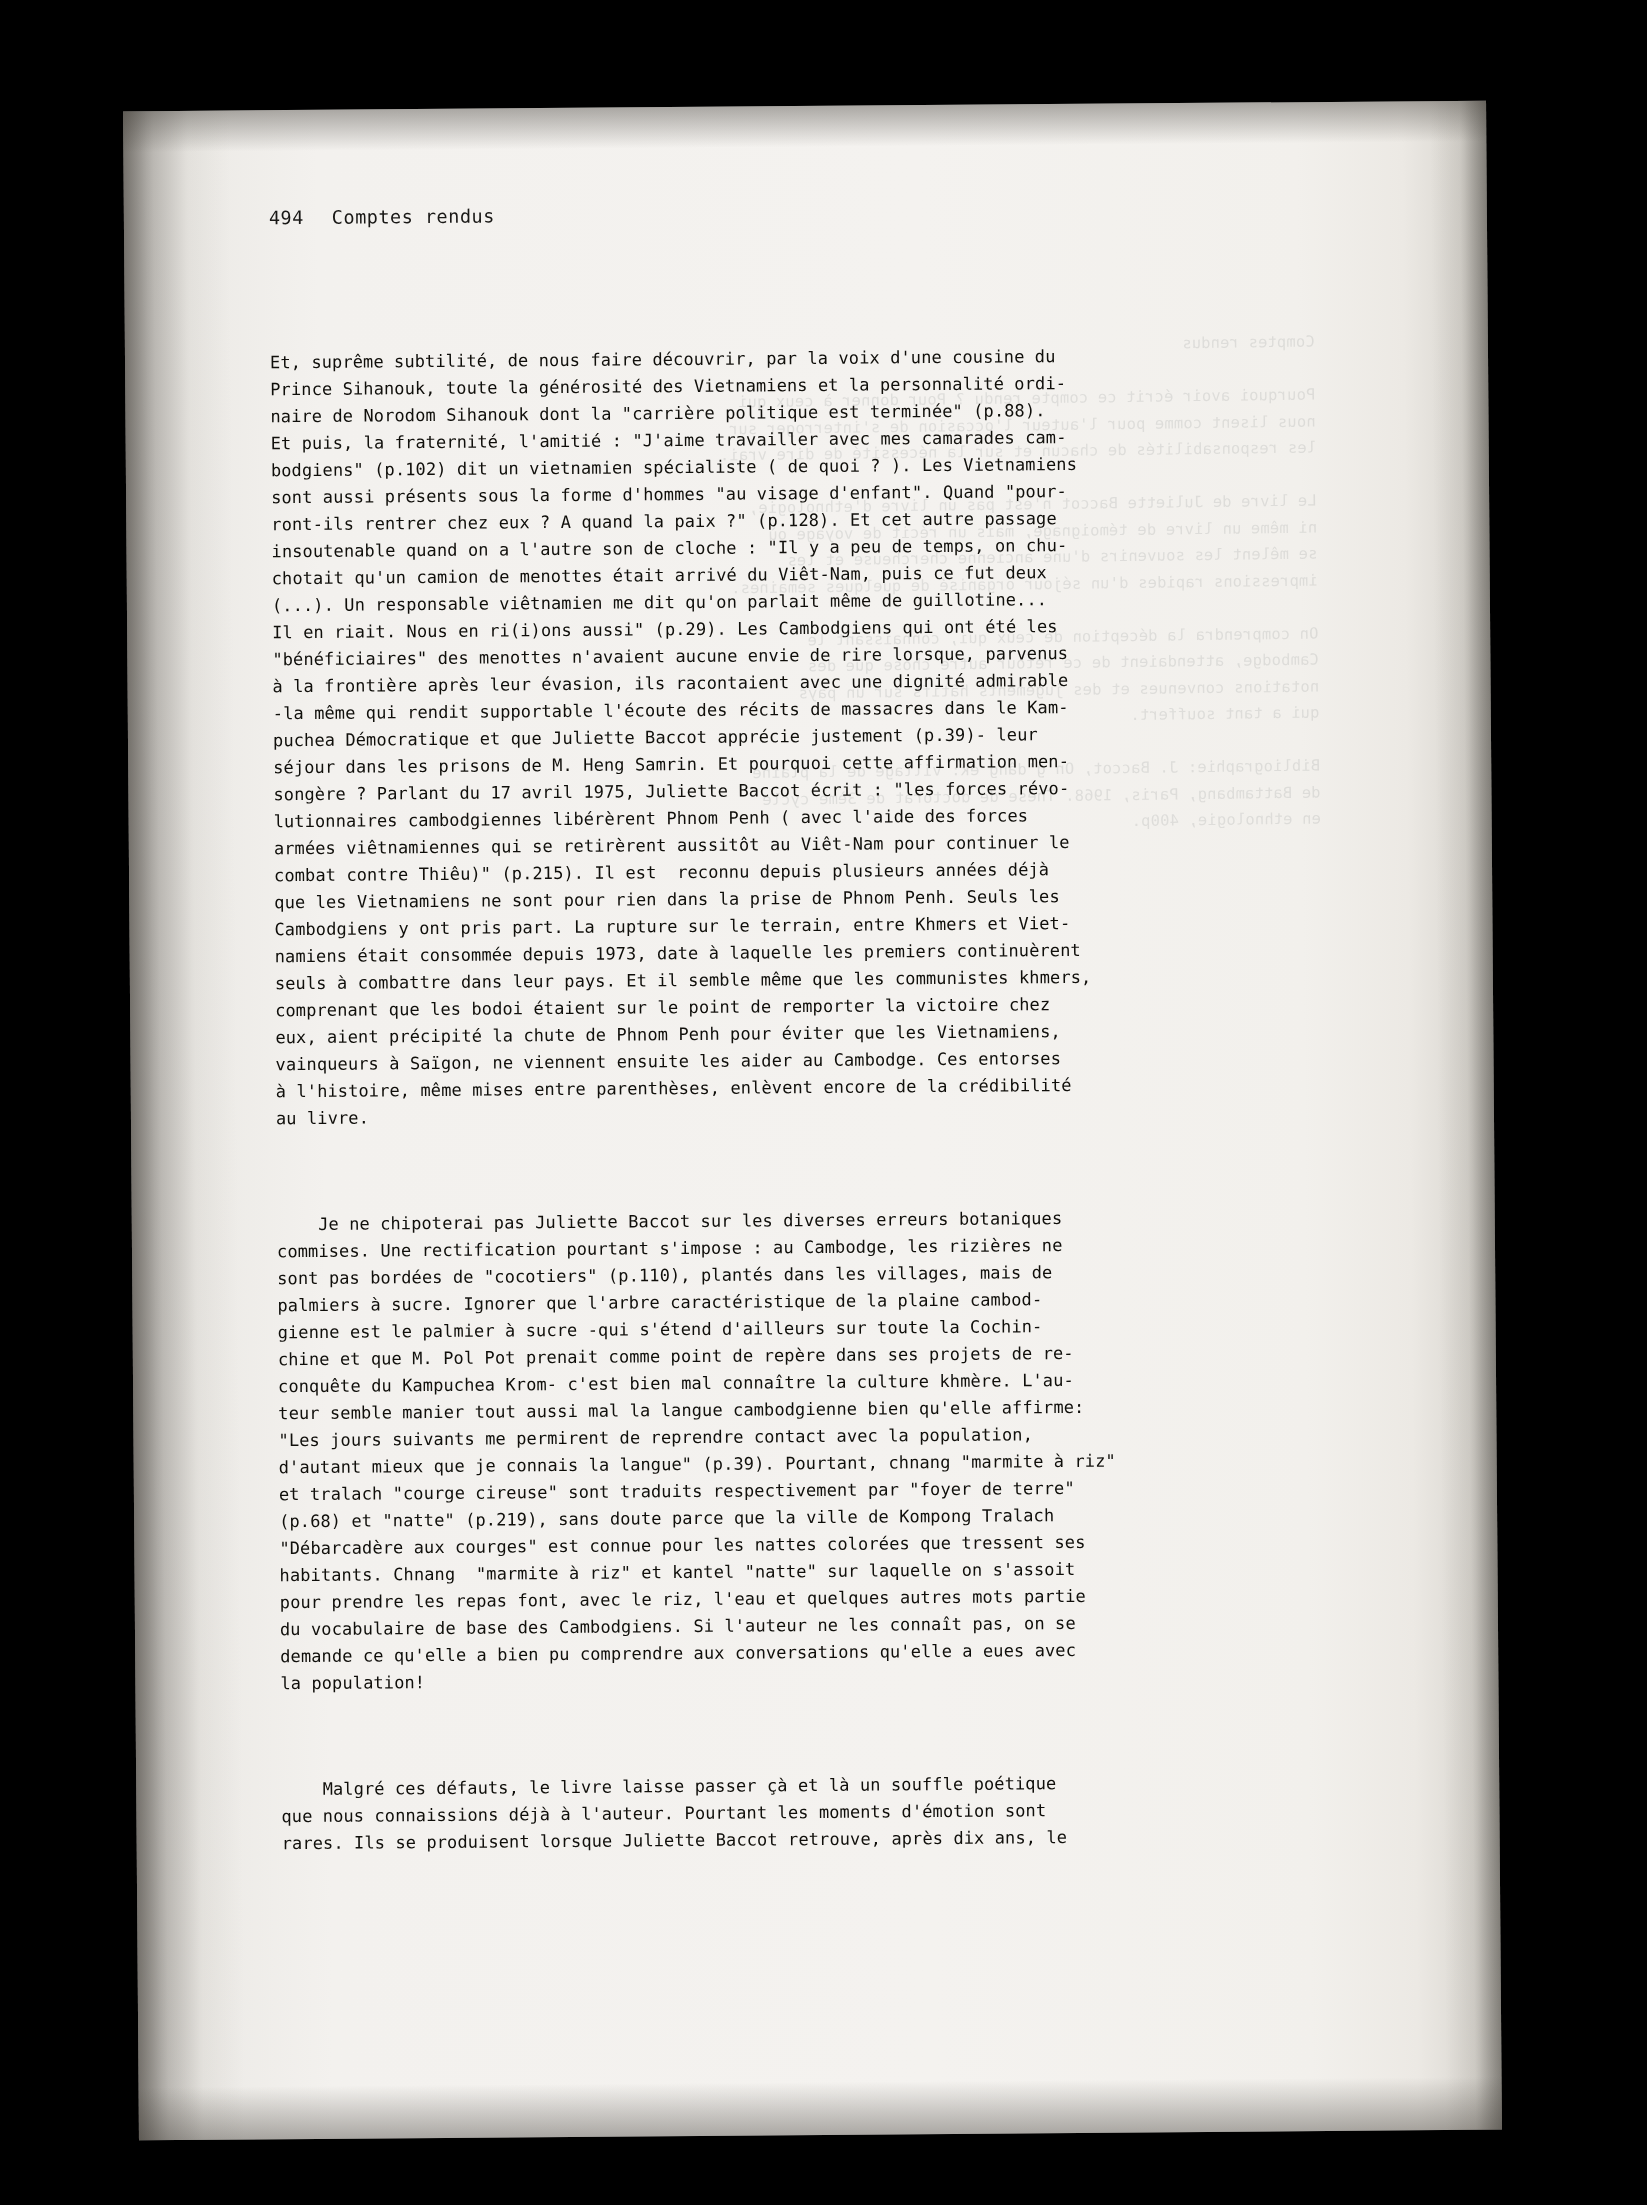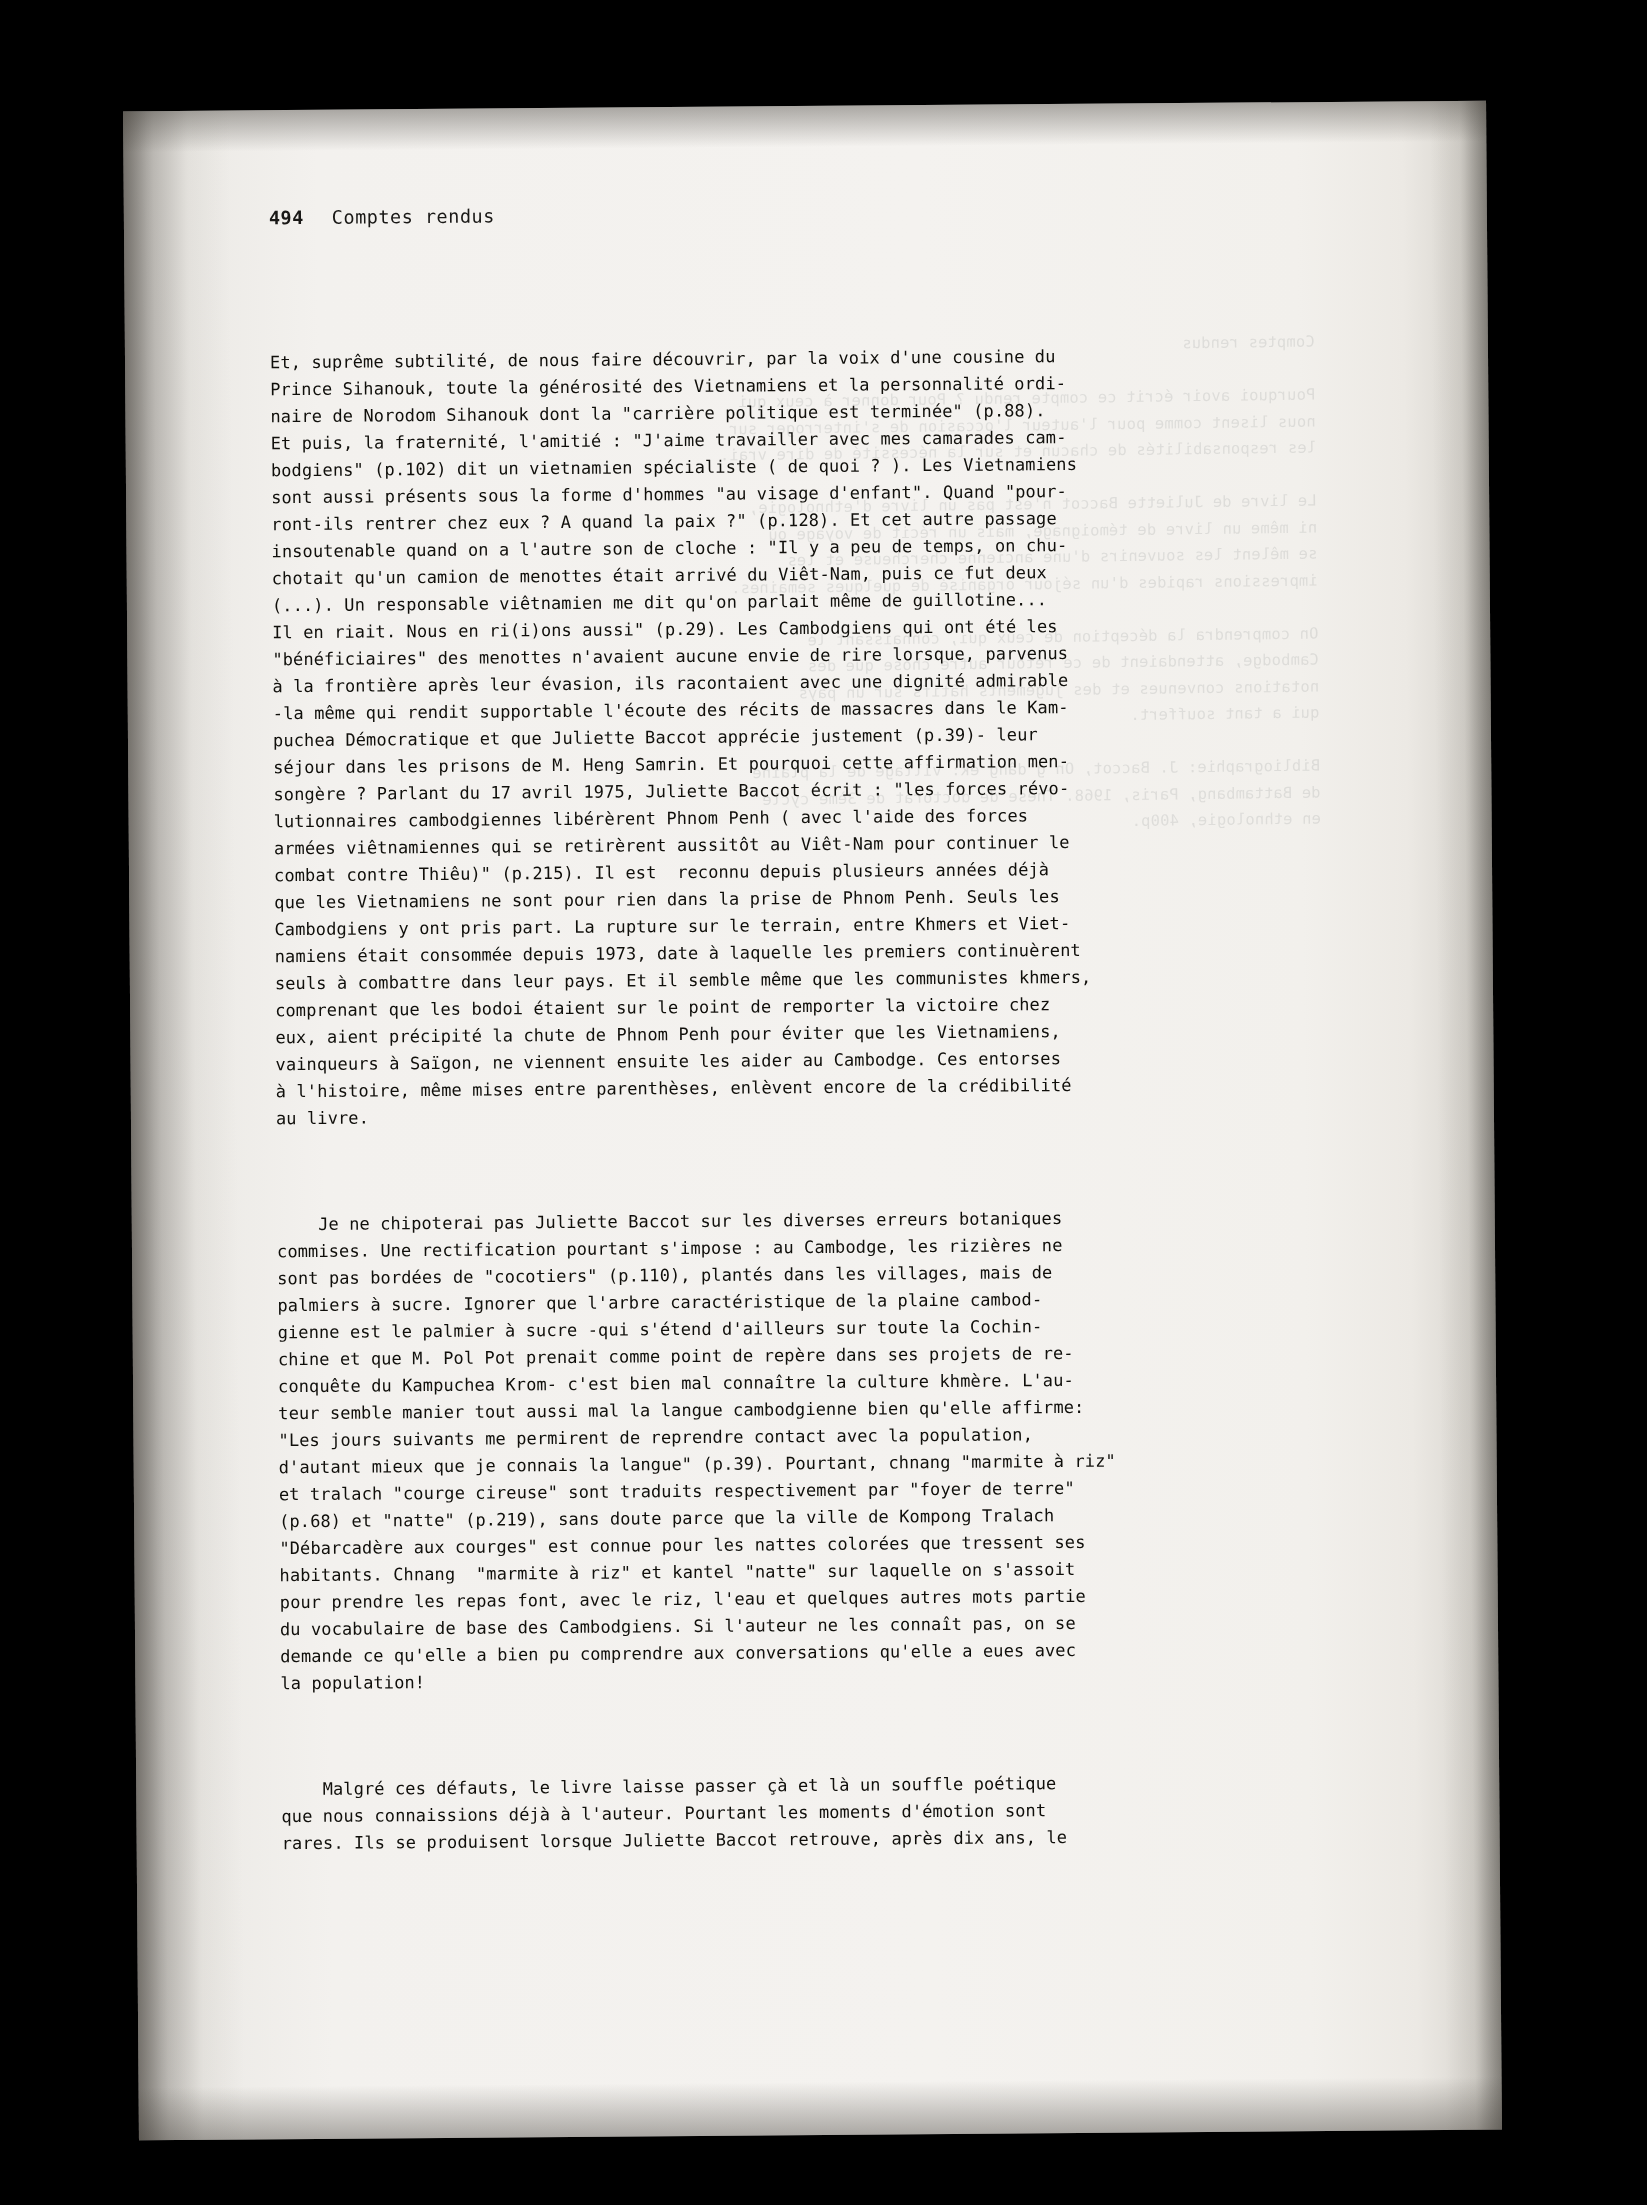--- a/index.html
+++ b/index.html
@@ -91,21 +91,21 @@
     top: 97px;
     width: 1041px;
   }
   .header {
     font-family: "DejaVu Sans Mono", monospace;
     font-size: 18.5px;
     color: #1d1c1a;
     letter-spacing: 0.5px;
     margin-bottom: 67px;
   }
-  .header .pageno { margin-right: 28px; font-weight: bold; }
+  .header .pageno { margin-right: 28px; }
   .body-text {
     font-family: "DejaVu Sans Mono", monospace;
     font-size: 17px;
     line-height: 27px;
     color: #14130f;
     letter-spacing: 0.1px;
     white-space: pre-wrap;
     text-align: left;
   }
   .para { margin: 0 0 25px 0; white-space: pre-wrap; }

